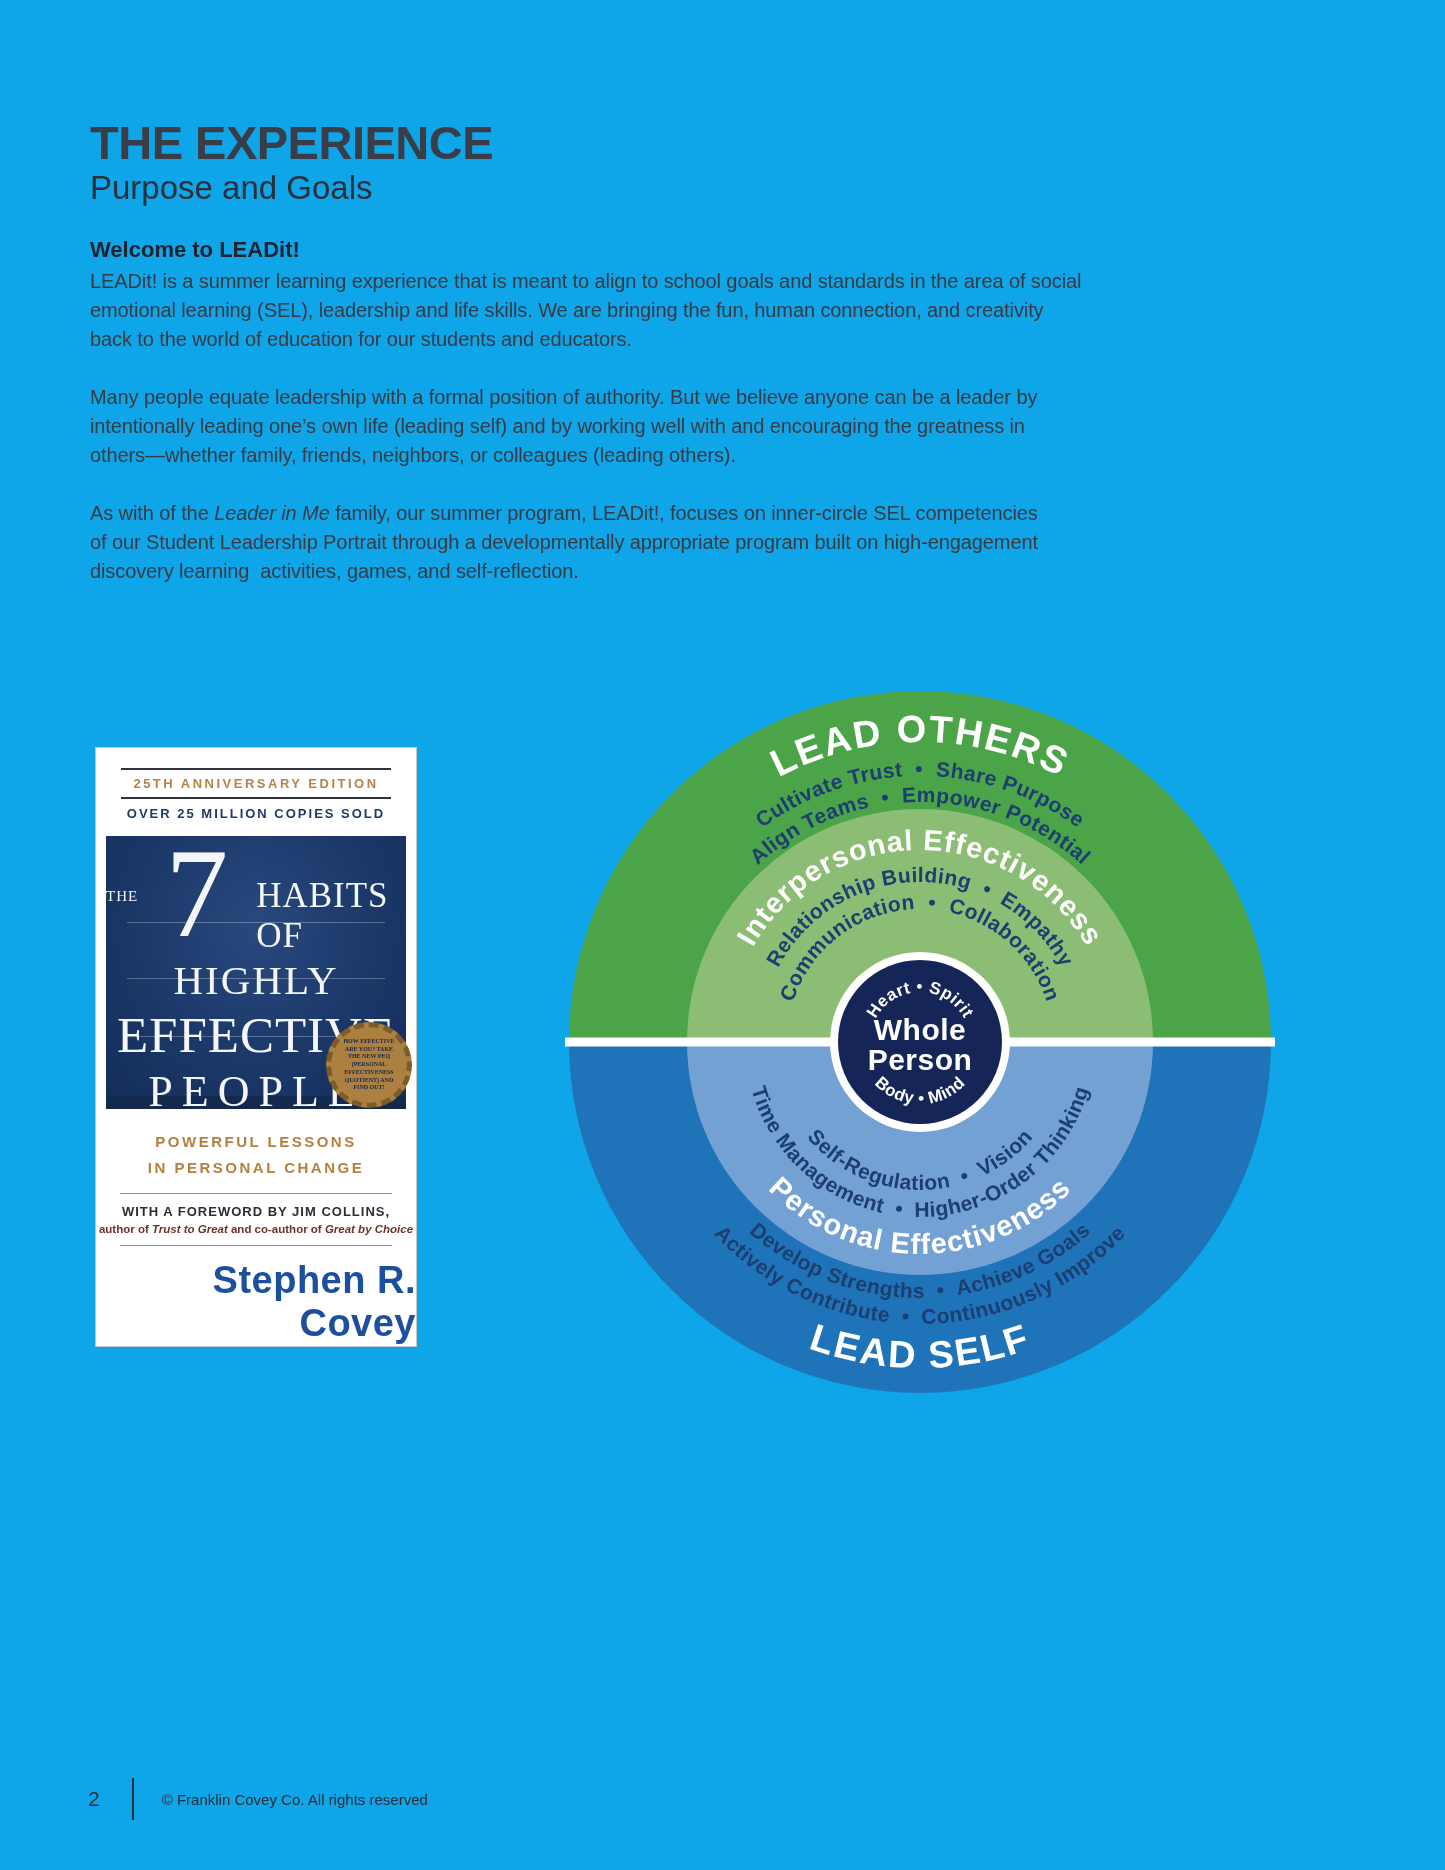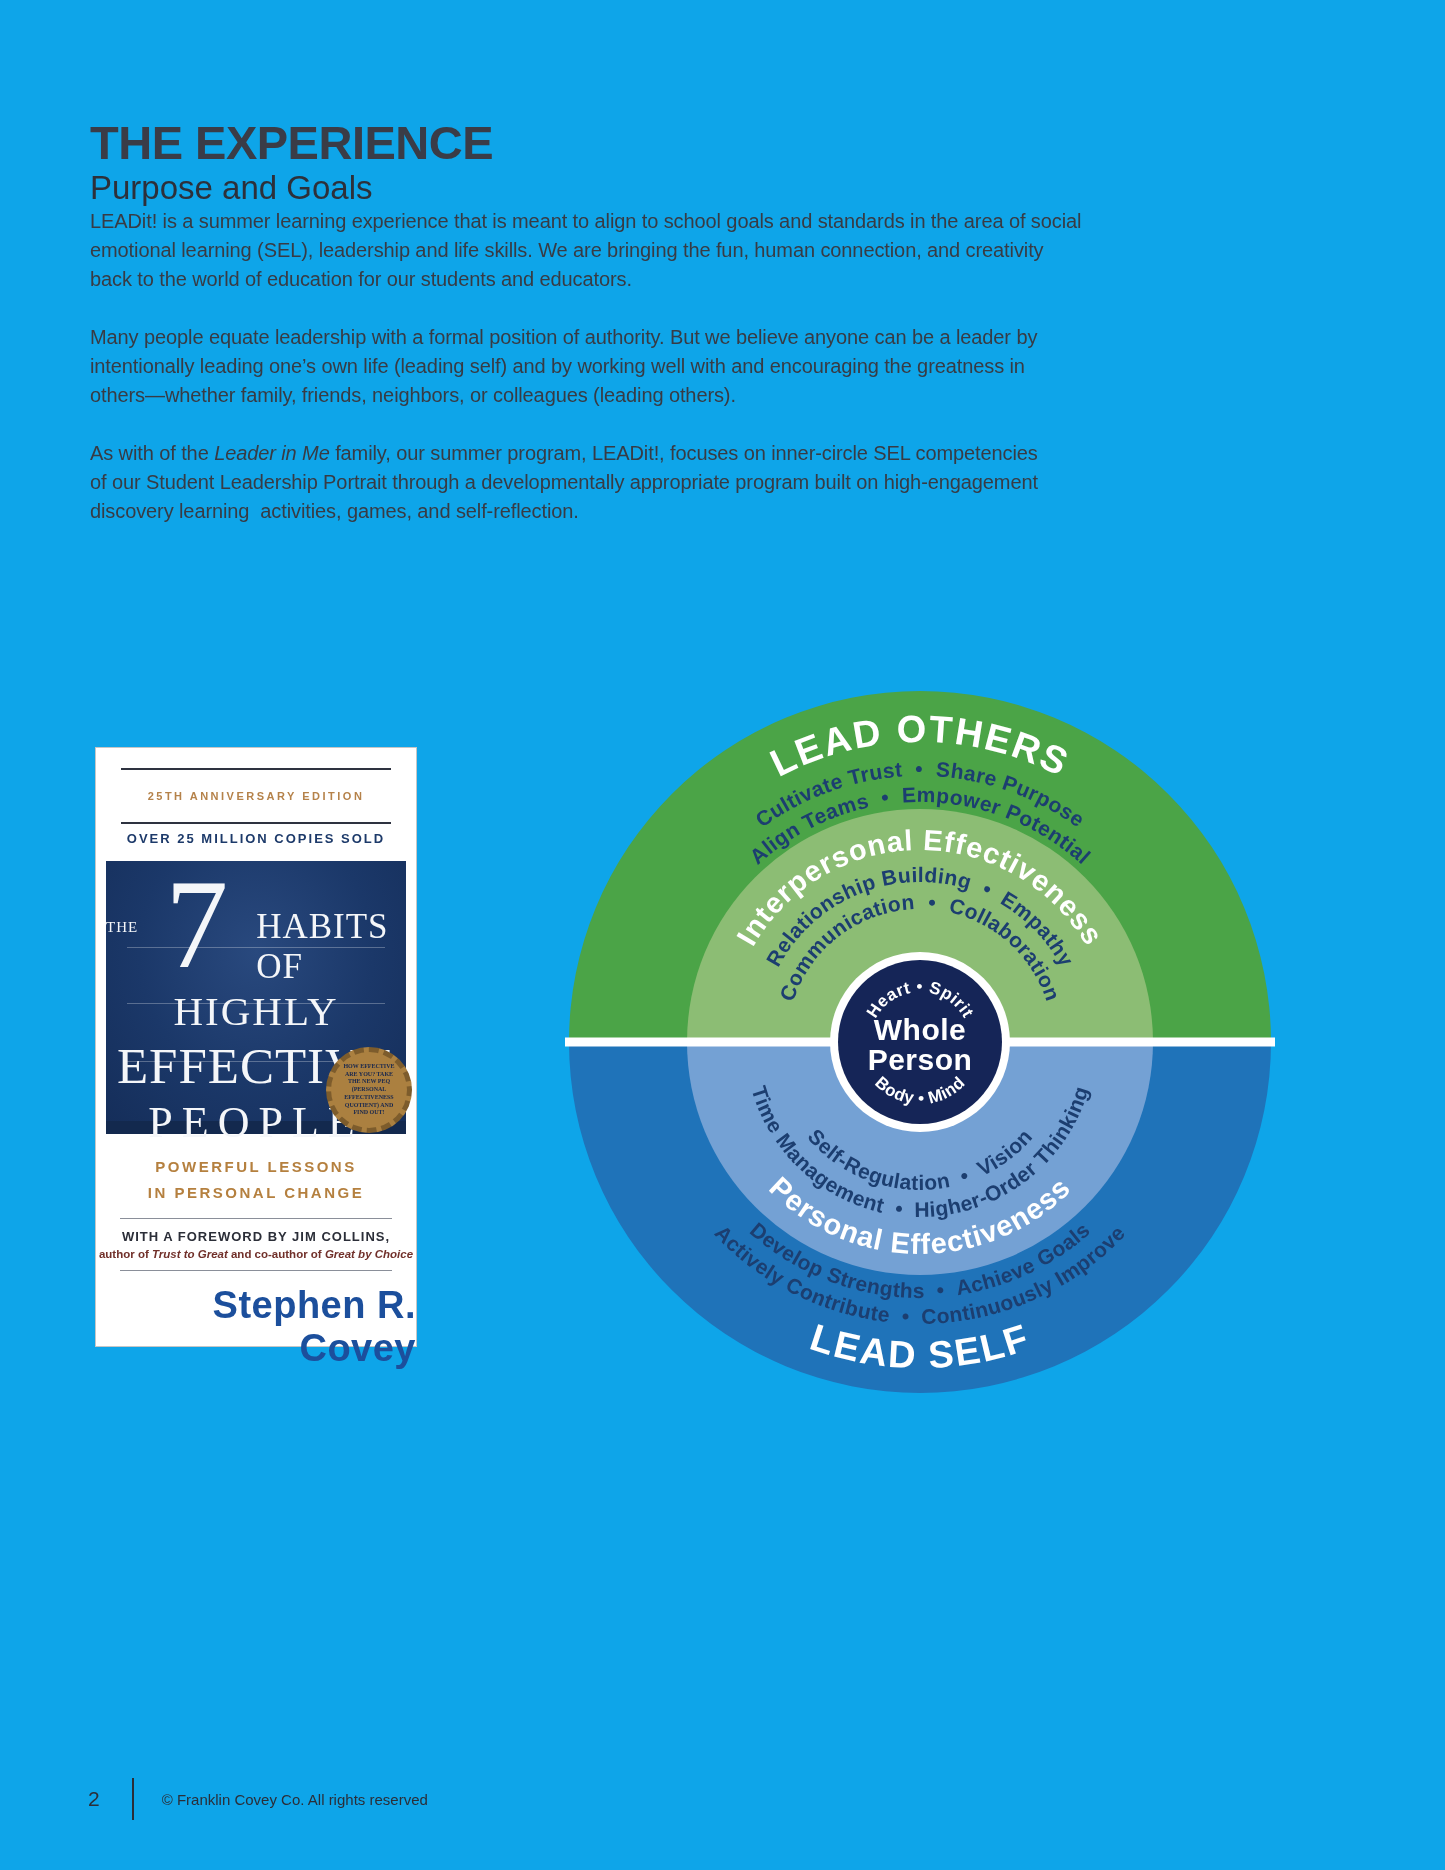--- a/index.html
+++ b/index.html
@@ -12,27 +12,27 @@
   .doc-subtitle{font-size:33px;font-weight:400;color:#2d303a;margin:3px 0 0 0;line-height:1.1;}
   .welcome{font-size:22px;font-weight:700;color:#212430;margin:30px 0 4px 0;}
   p.body{font-size:20px;line-height:29px;color:#383b44;margin:0 0 29px 0;white-space:pre-wrap;letter-spacing:-0.1px;}
   p.body em{font-style:italic;}
 
   
   .book{position:absolute;left:95px;top:747px;width:322px;height:600px;background:#fff;
         border:1px solid #c6c6c6;box-sizing:border-box;}
   .bc-top{padding-top:20px;text-align:center;}
   .bc-rule{height:2px;background:#2e3240;width:270px;margin:0 auto;}
-  .bc-edition{color:#b5824a;font-weight:700;font-size:11px;letter-spacing:2.5px;padding:20px 0;}
+  .bc-edition{color:#b5824a;font-weight:700;font-size:13px;letter-spacing:2.5px;padding:6px 0;}
   .bc-copies{color:#1d3a6a;font-weight:700;font-size:13px;letter-spacing:2px;padding:7px 0 15px 0;}
   .bc-navy{position:relative;margin:0 10px;height:260px;color:#f4f6f9;
            background:radial-gradient(ellipse at 50% 35%, #29497e 0%, #1b3869 55%, #152e5a 100%);
            font-family:"Liberation Serif",serif;overflow:visible;}
   .bc-line{position:absolute;left:7%;right:7%;height:1px;background:rgba(255,255,255,.28);}
-  .bc-r1{display:flex;justify-content:center;padding-top:14px;gap:25px;}
+  .bc-r1{display:flex;justify-content:center;padding-top:8px;gap:25px;}
   .bc-the{font-size:15px;letter-spacing:1px;margin-top:44px;}
   .bc-seven{font-size:126px;line-height:.8;margin:0 3px 0 2px;}
   .bc-habits{font-size:35px;letter-spacing:1px;margin-top:32px;}
   .bc-l2{font-size:41px;text-align:center;letter-spacing:2px;margin-top:0px;}
   .bc-l3{font-size:51px;text-align:center;letter-spacing:1px;margin-top:2px;}
   .bc-l4{font-size:44px;text-align:center;letter-spacing:9px;margin-top:2px;}
   .bc-badge{position:absolute;right:-6px;top:186px;width:86px;height:86px;border-radius:50%;
             background:#ab8040;border:5px dashed #7d5c2c;box-sizing:border-box;z-index:3;
             display:flex;align-items:center;justify-content:center;text-align:center;
             color:#17264e;font-size:6px;font-weight:700;line-height:1.3;padding:9px;
@@ -65,20 +65,21 @@
   .copyright{font-size:15px;color:#2b2e38;}
 </style>
 </head>
 <body>
 
 <div class="page">
 
   <div class="text-col">
     <h1 class="doc-title">THE EXPERIENCE</h1>
     <div class="doc-subtitle">Purpose and Goals</div>
+    <div class="welcome">Welcome to LEADit!</div>
     <p class="body">LEADit! is a summer learning experience that is meant to align to school goals and standards in the area of social
 emotional learning (SEL), leadership and life skills. We are bringing the fun, human connection, and creativity
 back to the world of education for our students and educators.</p>
     <p class="body">Many people equate leadership with a formal position of authority. But we believe anyone can be a leader by
 intentionally leading one’s own life (leading self) and by working well with and encouraging the greatness in
 others—whether family, friends, neighbors, or colleagues (leading others).</p>
     <p class="body"><span>As with of the </span><em>Leader in Me</em><span> family, our summer program, LEADit!, focuses on inner-circle SEL competencies
 of our Student Leadership Portrait through a developmentally appropriate program built on high-engagement
 discovery learning  activities, games, and self-reflection.</span></p>
   </div>

